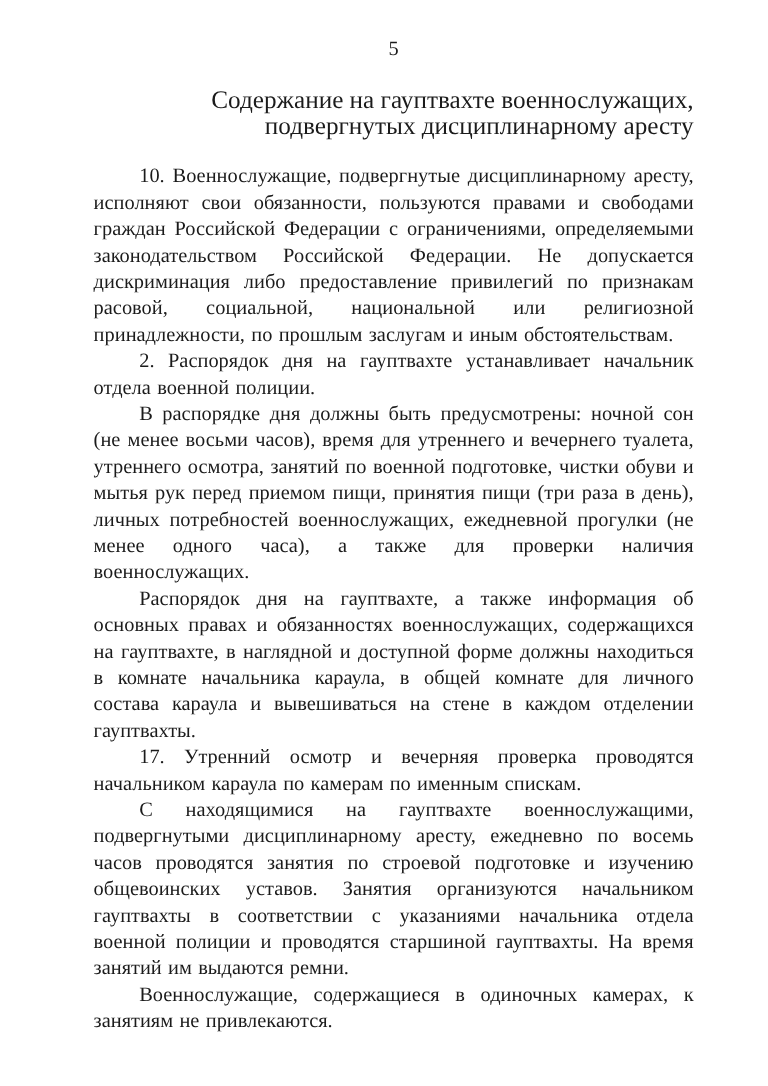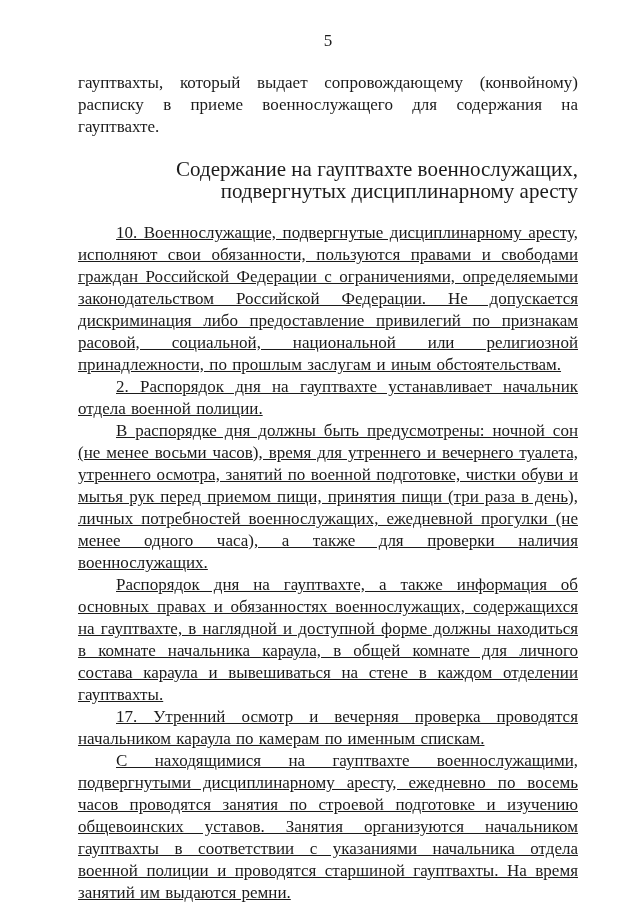--- a/index.html
+++ b/index.html
@@ -27,38 +27,36 @@
     text-align: center;
     margin-bottom: 20px;
   }
   p.para {
     margin: 0;
     text-align: justify;
     word-spacing: 1px;
   }
   p.para.indent {
     text-indent: 38px;
-    text-decoration: underline;
   }
   .section-heading {
     font-size: 21px;
     font-weight: normal;
     line-height: 22px;
     text-align: right;
     margin: 20px 0 20px 0;
   }
 </style>
 </head>
 <body>
 
 <div class="page">
 
   <div class="page-number">5</div>
 
-  <p class="para">гауптвахты, который выдает сопровождающему (конвойному) расписку в приеме военнослужащего для содержания на гауптвахте.</p>
 
   <h2 class="section-heading">Содержание на гауптвахте военнослужащих, подвергнутых дисциплинарному аресту</h2>
 
   <p class="para indent">10. Военнослужащие, подвергнутые дисциплинарному аресту, исполняют свои обязанности, пользуются правами и свободами граждан Российской Федерации с ограничениями, определяемыми законодательством Российской Федерации. Не допускается дискриминация либо предоставление привилегий по признакам расовой, социальной, национальной или религиозной принадлежности, по прошлым заслугам и иным обстоятельствам.</p>
 
   <p class="para indent">2. Распорядок дня на гауптвахте устанавливает начальник отдела военной полиции.</p>
 
   <p class="para indent">В распорядке дня должны быть предусмотрены: ночной сон (не менее восьми часов), время для утреннего и вечернего туалета, утреннего осмотра, занятий по военной подготовке, чистки обуви и мытья рук перед приемом пищи, принятия пищи (три раза в день), личных потребностей военнослужащих, ежедневной прогулки (не менее одного часа), а также для проверки наличия военнослужащих.</p>
 
   <p class="para indent">Распорядок дня на гауптвахте, а также информация об основных правах и обязанностях военнослужащих, содержащихся на гауптвахте, в наглядной и доступной форме должны находиться в комнате начальника караула, в общей комнате для личного состава караула и вывешиваться на стене в каждом отделении гауптвахты.</p>

